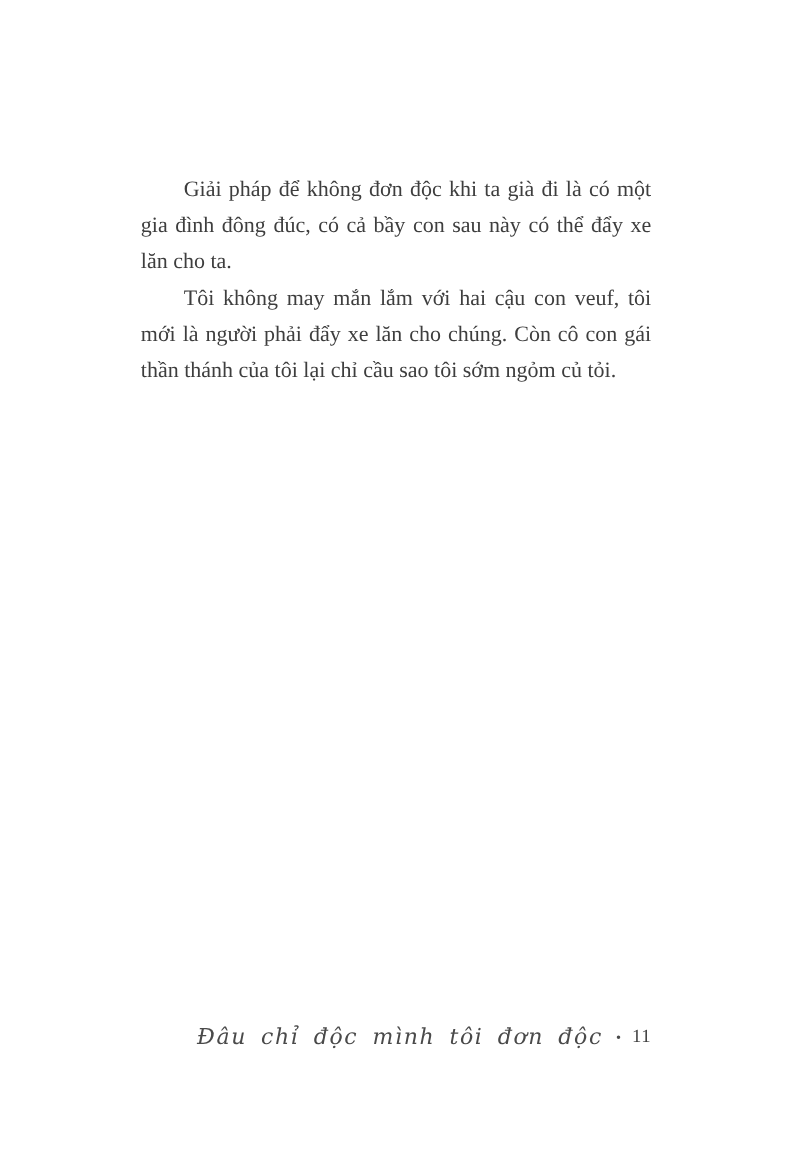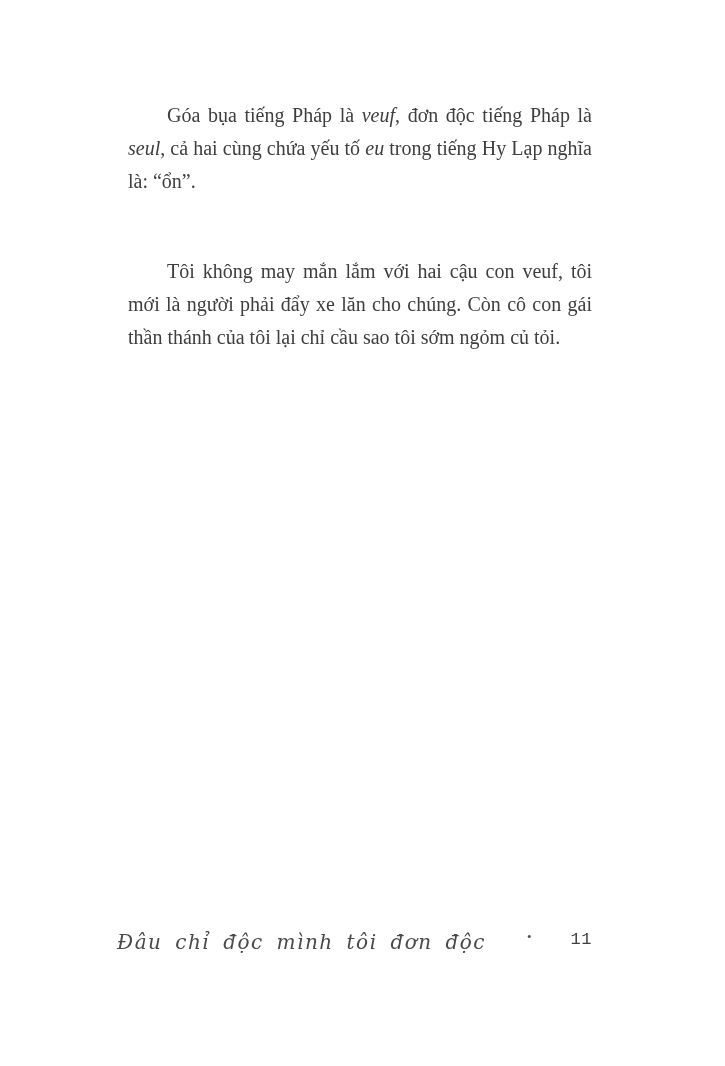--- a/index.html
+++ b/index.html
@@ -34,56 +34,56 @@
     font-style: italic;
   }
   .section-gap {
     height: 57px;
   }
   .running-footer {
     position: absolute;
     top: 930px;
     right: 133px;
     display: flex;
+    align-items: center;
     white-space: nowrap;
-    gap: 29px;
   }
   .running-title {
     font-family: "DejaVu Serif", serif;
     font-style: italic;
     font-size: 20px;
     letter-spacing: 1.5px;
     word-spacing: 5px;
     color: #4a4a4a;
   }
   .separator-bullet {
     font-size: 13px;
     color: #4a4a4a;
     margin: 0 10px 0 12px;
     line-height: 1;
   }
   .page-number {
-    font-family: Liberation Mono, monospace;
+    font-family: Liberation Serif, serif;
     font-size: 17px;
     letter-spacing: 0.5px;
     color: #3f3f3f;
   }
 </style>
 </head>
 <body>
 
 <div class="page">
 
   <main class="text-block">
 
-    <p><span>Góa bụa tiếng Pháp là </span><em>veuf</em><span>, đơn độc tiếng Pháp là </span><em>seul</em><span>, cả hai cùng chứa yếu tố </span><em>eu</em><span> trong tiếng Hy Lạp nghĩa là: “ổn”.</span></p>
 
 
     <div class="section-gap"></div>
 
+    <p>Giải pháp để không đơn độc khi ta già đi là có một gia đình đông đúc, có cả bầy con sau này có thể đẩy xe lăn cho ta.</p>
 
     <p>Tôi không may mắn lắm với hai cậu con veuf, tôi mới là người phải đẩy xe lăn cho chúng. Còn cô con gái thần thánh của tôi lại chỉ cầu sao tôi sớm ngỏm củ tỏi.</p>
 
   </main>
 
   <footer class="running-footer">
     <span class="running-title">Đâu chỉ độc mình tôi đơn độc</span>
     <span class="separator-bullet">•</span>
     <span class="page-number">11</span>
   </footer>

